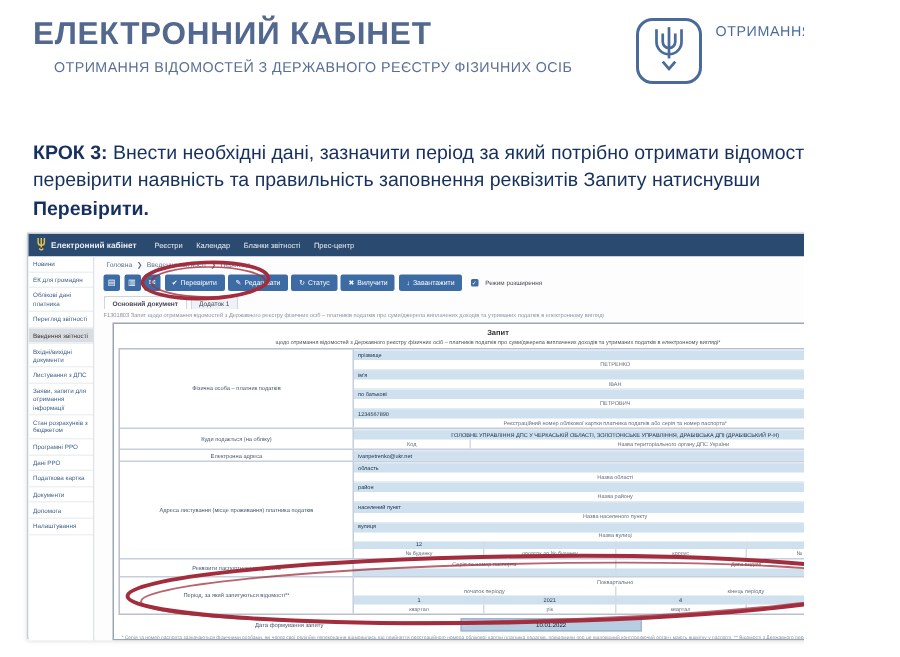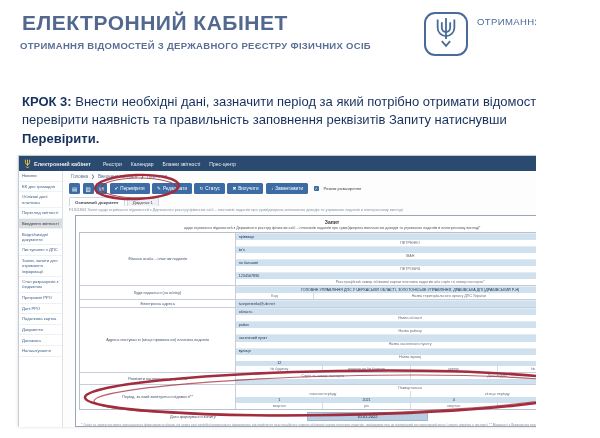--- a/index.html
+++ b/index.html
@@ -4,21 +4,21 @@
 <style>
   * { margin:0; padding:0; box-sizing:border-box; }
   html,body { background:#fff; }
   .slide { position:relative; width:536px; height:438px; background:#fff;
            font-family:"Liberation Sans", sans-serif; overflow:hidden; }
 
   
   .hdr { position:absolute; left:0; top:0; width:600px; height:86px; }
   .hdr-title { position:absolute; left:22px; top:11px; font-size:21px; font-weight:700;
                color:#53688e; letter-spacing:.5px; }
-  .hdr-sub { position:absolute; left:20px; top:40px; font-size:9.5px; font-weight:700;
+  .hdr-sub { position:absolute; left:36px; top:40px; font-size:9.5px; font-weight:400;
              color:#5a6f95; letter-spacing:.3px; }
   .logo-box { position:absolute; left:424px; top:12px; width:44px; height:44px;
               border:2.2px solid #4a6b9a; border-radius:11px; display:flex;
               align-items:center; justify-content:center; }
   .logo-txt { position:absolute; left:477px; top:15px; font-size:9.5px; color:#4a6b9a;
               line-height:1.45; letter-spacing:.4px; font-weight:400; }
 
   
   .step { position:absolute; left:22px; top:93px; width:560px; font-size:13px;
           color:#17315e; line-height:1.42; }

